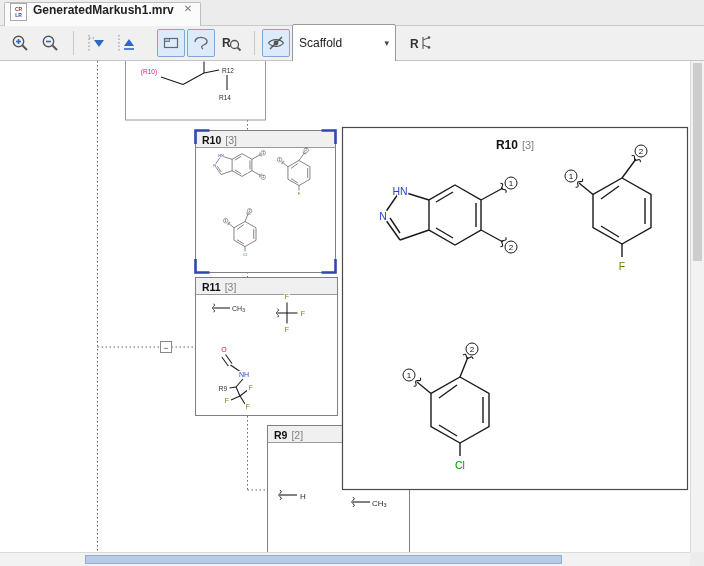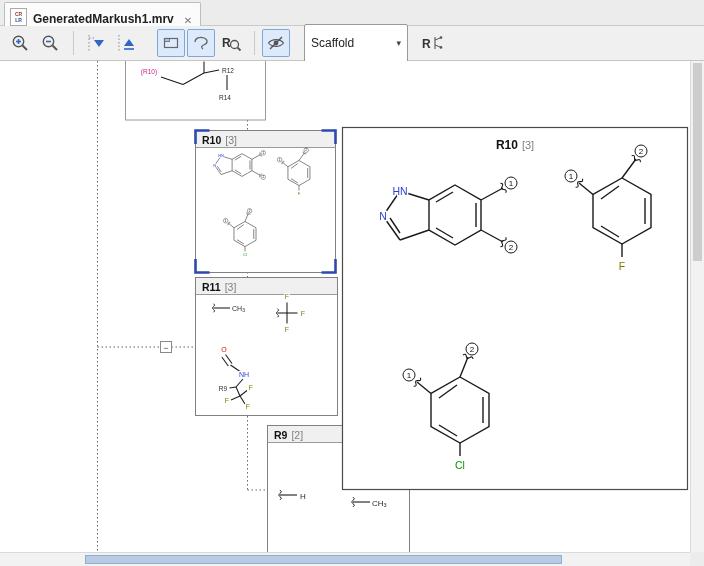--- a/index.html
+++ b/index.html
@@ -1,38 +1,38 @@
 <!DOCTYPE html>
 <html><head>
 <meta charset="utf-8">
 <style>
   html,body{margin:0;padding:0;background:#fff;}
   .window{position:relative;width:704px;height:566px;font-family:"Liberation Sans",sans-serif;
           background:#fff;outline:1px solid #9a9a9a;outline-offset:-1px;overflow:hidden;}
   
   .tabbar{position:absolute;top:0;left:0;right:0;height:26px;background:#ececec;
           border-bottom:1px solid #c9c9c9;display:flex;align-items:flex-end;padding-left:4px;box-sizing:border-box;}
-  .tab{display:flex;align-items:flex-end;height:23px;padding:0 8px 0 5px;background:#fbfbfb;
+  .tab{display:flex;align-items:flex-start;height:23px;padding:0 8px 0 5px;background:#fbfbfb;
        border:1px solid #bdbdbd;border-bottom:none;border-radius:2px 2px 0 0;margin-bottom:-1px;}
   .doc-icon{width:15px;height:16px;border:1px solid #a9a9a9;background:#fff;display:flex;flex-direction:column;
             align-items:center;justify-content:center;font-size:5px;line-height:6px;font-weight:bold;}
   .doc-icon .dr1{color:#993333;}
   .doc-icon .dr2{color:#334499;}
   .tab-title{font-size:12px;font-weight:bold;color:#222;white-space:nowrap;margin-left:6px;}
   .tab-close{font-size:10px;color:#777;margin-left:10px;cursor:pointer;}
   
   .toolbar{position:absolute;top:26px;left:0;right:0;height:35px;background:#f0f0f0;
            border-bottom:1px solid #c5c5c5;display:flex;align-items:center;padding-left:6px;box-sizing:border-box;}
   .tbtn{width:26px;height:26px;display:flex;align-items:center;justify-content:center;
         border:1px solid transparent;border-radius:2px;margin-right:2px;}
   .tbtn.active{background:#dceafb;border-color:#7fa8d9;}
   .tsep{width:1px;height:24px;background:#c9c9c9;margin:0 7px;}
   .tspacer{width:16px;}
   .combo{height:39px;min-width:104px;background:#fff;border:1px solid #9a9a9a;display:flex;align-items:center;
-         justify-content:space-between;padding:0 6px;margin-left:12px;font-size:12px;color:#222;border-radius:2px;box-sizing:border-box;}
+         justify-content:space-between;padding:0 6px;margin-left:0;font-size:12px;color:#222;border-radius:2px;box-sizing:border-box;}
   .combo-caret{color:#444;font-size:9px;margin-left:12px;}
   
   .canvas{position:absolute;top:61px;left:0;width:704px;height:505px;background:#fff;overflow:hidden;}
   .canvas-svg{position:absolute;top:0;left:0;}
   svg text{font-family:"Liberation Sans",sans-serif;}
   .dotted{stroke:#666;stroke-width:1;stroke-dasharray:1.5 2.5;fill:none;}
   .gbox{fill:#fff;stroke:#808080;stroke-width:1;}
   .ghdr{fill:#f0f0f0;}
   .ghdr-line{stroke:#9a9a9a;stroke-width:1;}
   .panel{fill:#fff;stroke:#4a4a4a;stroke-width:1.2;}

